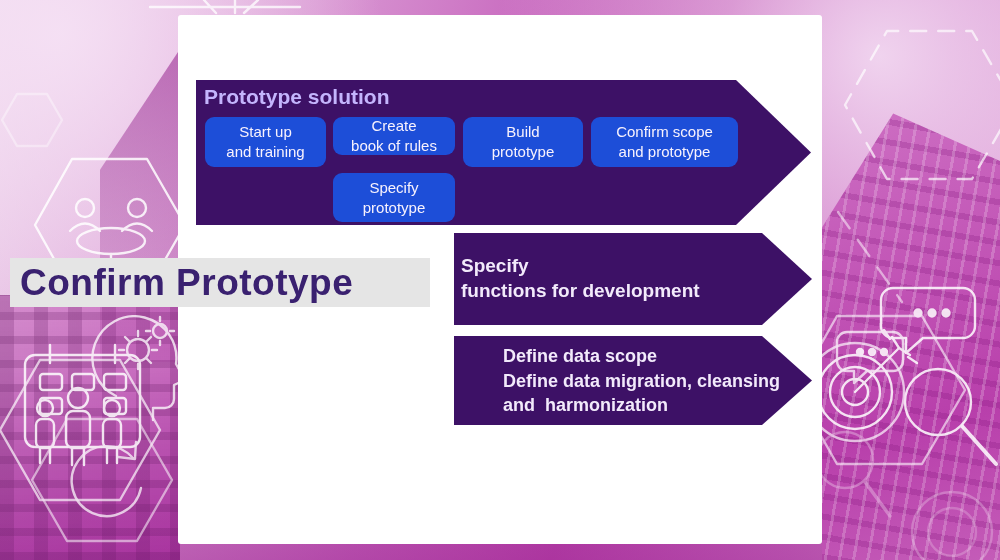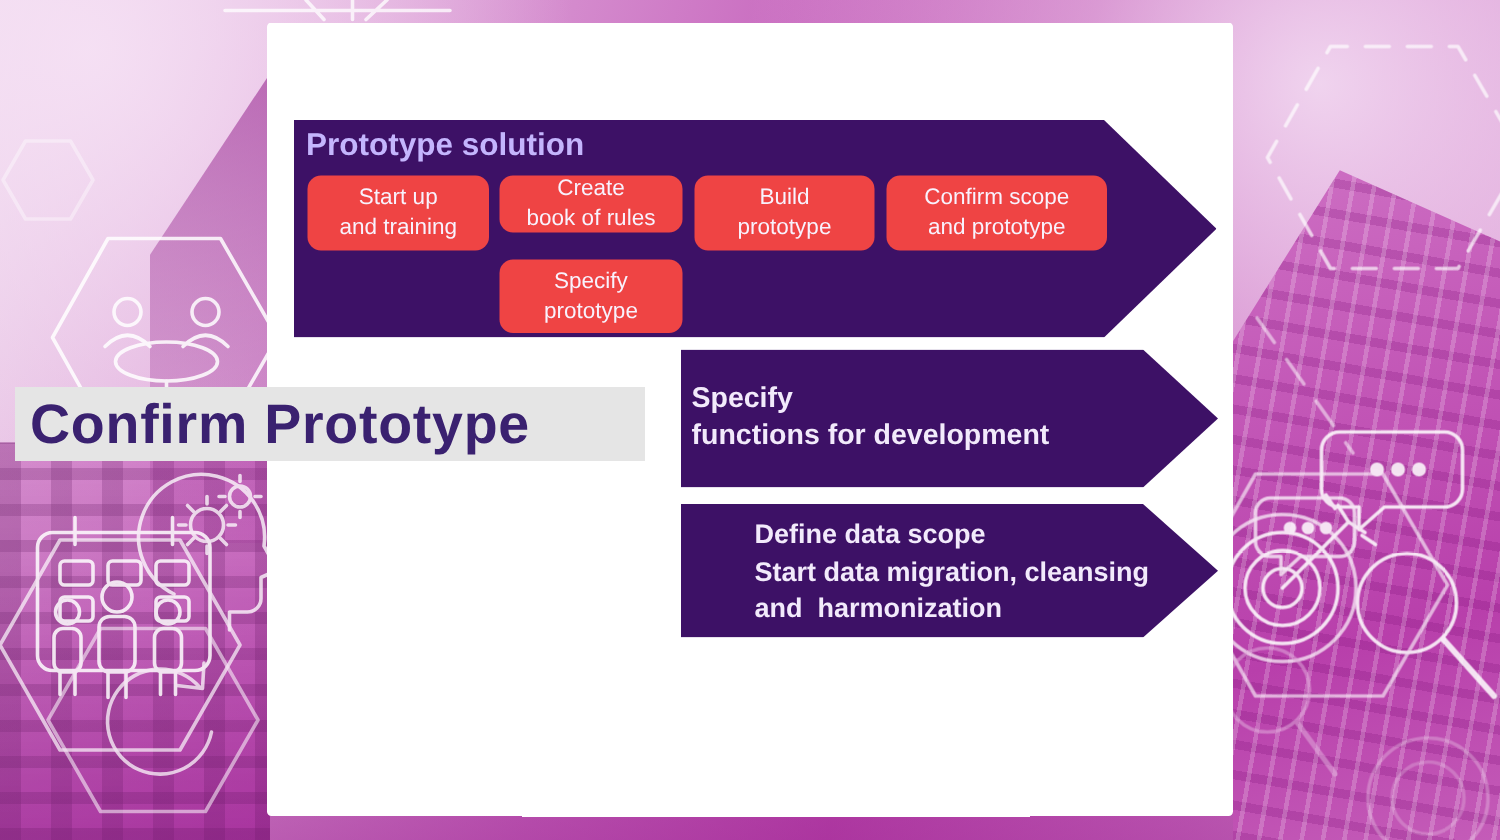--- a/index.html
+++ b/index.html
@@ -54,21 +54,21 @@
   
   .arrow{position:absolute;background:#3D1166;z-index:3;color:#F2EAFB;}
   .arrow-top{
     left:196px;top:80px;width:615px;height:145px;
     clip-path:polygon(0 0,540px 0,615px 72.5px,540px 145px,0 145px);
   }
   .banner-heading{
     position:absolute;left:8px;top:5px;font-size:21px;font-weight:bold;color:#c4b5fd;
   }
   .step-box{
-    position:absolute;background:#ef4444;border-radius:9px;
+    position:absolute;background:#1d4ed8;border-radius:9px;
     display:flex;align-items:center;justify-content:center;text-align:center;
     font-size:15px;line-height:1.32;color:#F8F2FD;white-space:pre-line;
   }
   .step-1{left:9px;top:37px;width:121px;height:50px;}
   .step-2{left:137px;top:37px;width:122px;height:38px;}
   .step-3{left:267px;top:37px;width:120px;height:50px;}
   .step-4{left:395px;top:37px;width:147px;height:50px;}
   .step-5{left:137px;top:93px;width:122px;height:49px;}
   .arrow-specify{
     left:454px;top:233px;width:358px;height:92px;
@@ -219,19 +219,19 @@
   <div class="arrow arrow-specify">
     <div class="arrow-lines">
       <div class="arrow-line">Specify</div>
       <div class="arrow-line">functions for development</div>
     </div>
   </div>
 
   <div class="arrow arrow-define">
     <div class="arrow-lines">
       <div class="arrow-line">Define data scope</div>
-      <div class="arrow-line">Start data migration, cleansing</div>
+      <div class="arrow-line">Define data migration, cleansing</div>
       <div class="arrow-line">and  harmonization</div>
     </div>
   </div>
 
 
 </div>
 
 </body></html>

